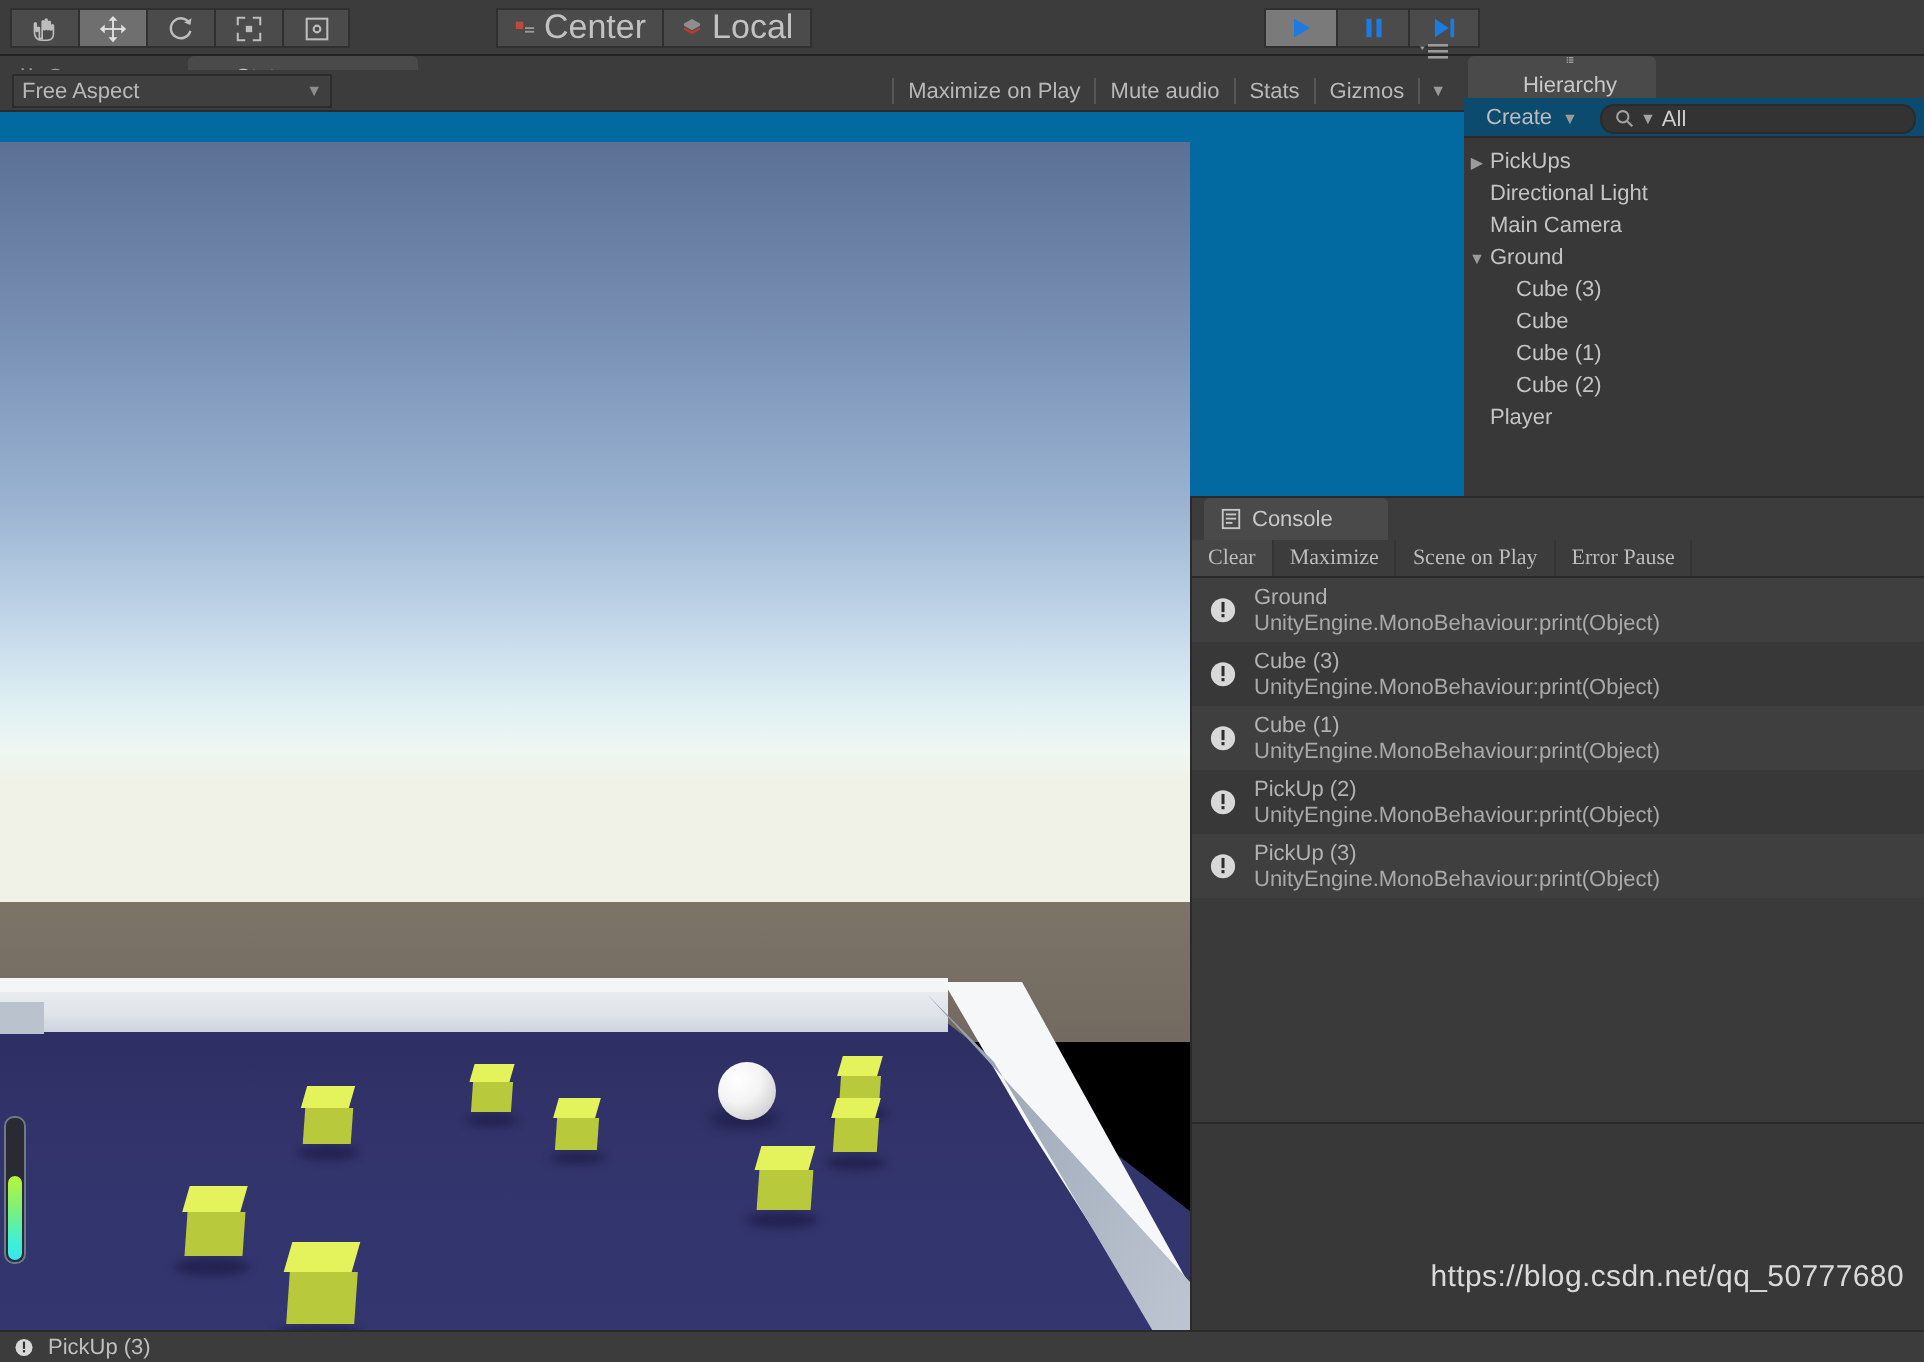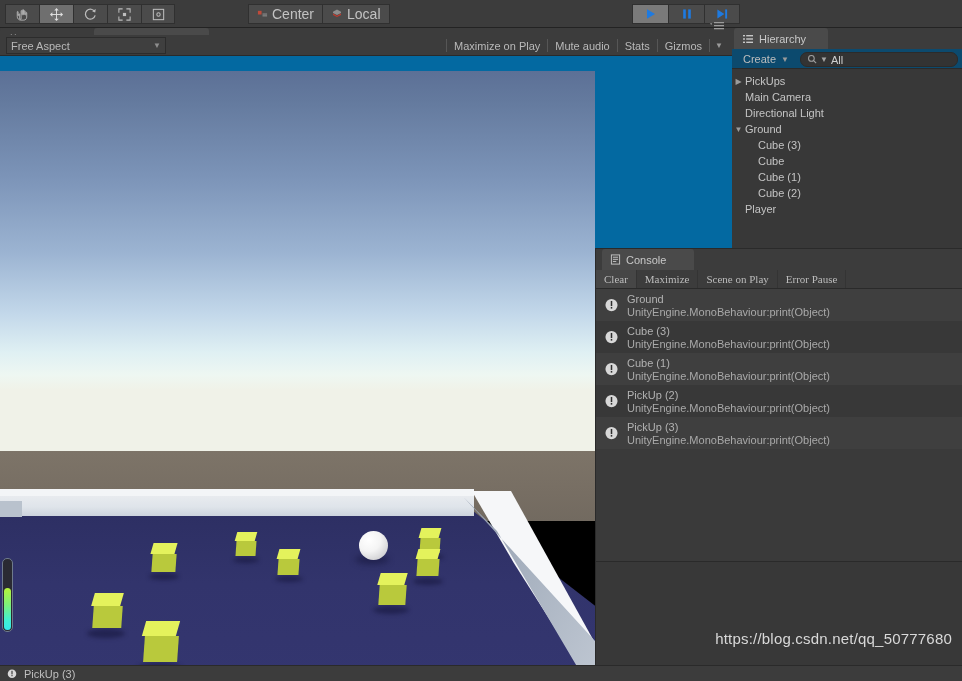--- a/index.html
+++ b/index.html
@@ -35,21 +35,21 @@
   }
   .tbtn:last-child { border-right: 1px solid #303030; }
   .tbtn.active { background: #6f6f6f; }
   .tbtn svg { display: block; }
 
   .pivot-group { left: 248px; }
   .pbtn {
     height: 20px; padding: 0 8px;
     background: #4b4b4b; border: 1px solid #303030; border-right: none;
     display: flex; align-items: center; gap: 4px;
-    color: #c2c2c2; font-size: 14px; box-sizing: border-box;
+    color: #c2c2c2; font-size: 17px; box-sizing: border-box;
     white-space: nowrap;
   }
   .pbtn:last-child { border-right: 1px solid #303030; }
 
   .play-group { left: 632px; }
   .playbtn {
     width: 36px; height: 20px;
     background: #4b4b4b; border: 1px solid #303030; border-right: none;
     display: flex; align-items: center; justify-content: center;
     box-sizing: border-box;
@@ -193,21 +193,21 @@
   }
   .h-tabrow {
     position: absolute; left: 0; top: 0; width: 230px; height: 21px;
     background: #3c3c3c;
   }
   .h-tab {
     position: absolute; left: 2px; top: 0; height: 21px; width: 94px;
     background: #4a4a4a;
     display: flex; align-items: center; gap: 5px; padding-left: 8px;
     box-sizing: border-box; color: #c8c8c8; font-size: 11px;
-    border-top-left-radius: 3px; border-top-right-radius: 3px;
+    border-top-left-radius: 3px; border-top-right-radius: 3px; flex-direction: column;
   }
   .h-toolbar {
     position: absolute; left: 0; top: 21px; width: 230px; height: 20px;
     background: #0c4a6e; border-bottom: 1px solid #2a2a2a; box-sizing: border-box;
   }
   .h-create {
     position: absolute; left: 5px; top: 2px; height: 16px;
     display: flex; align-items: center; gap: 5px; padding: 0 6px;
     color: #bdbdbd; font-size: 11px;
   }
@@ -523,25 +523,25 @@
         <span>All</span>
       </div>
     </div>
     <div class="h-list">
       <div class="h-row">
         <span class="h-arrow">▶</span>
         <span>PickUps</span>
       </div>
       <div class="h-row">
         <span class="h-arrow blank">▶</span>
-        <span>Main Camera</span>
+        <span>Directional Light</span>
       </div>
       <div class="h-row">
         <span class="h-arrow blank">▶</span>
-        <span>Directional Light</span>
+        <span>Main Camera</span>
       </div>
       <div class="h-row">
         <span class="h-arrow">▼</span>
         <span>Ground</span>
       </div>
       <div class="h-row indent-1">
         <span class="h-arrow blank">▶</span>
         <span>Cube (3)</span>
       </div>
       <div class="h-row indent-1">

